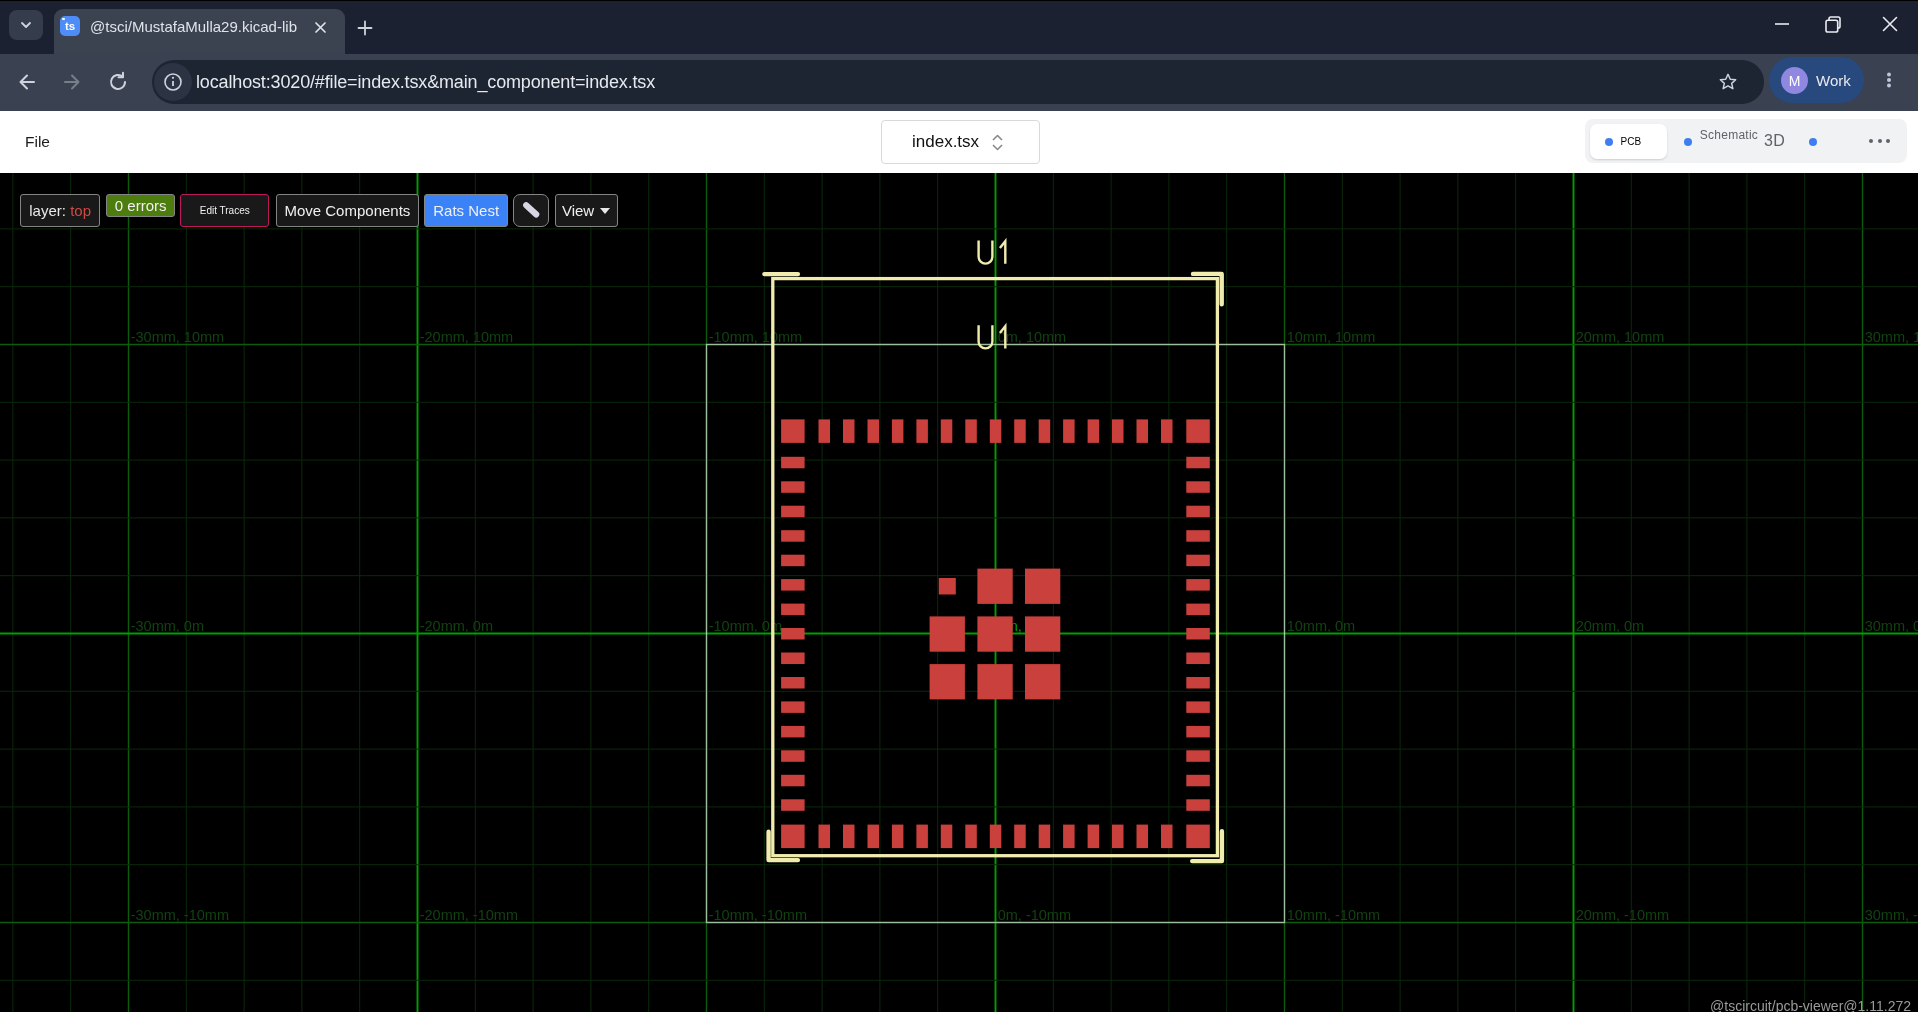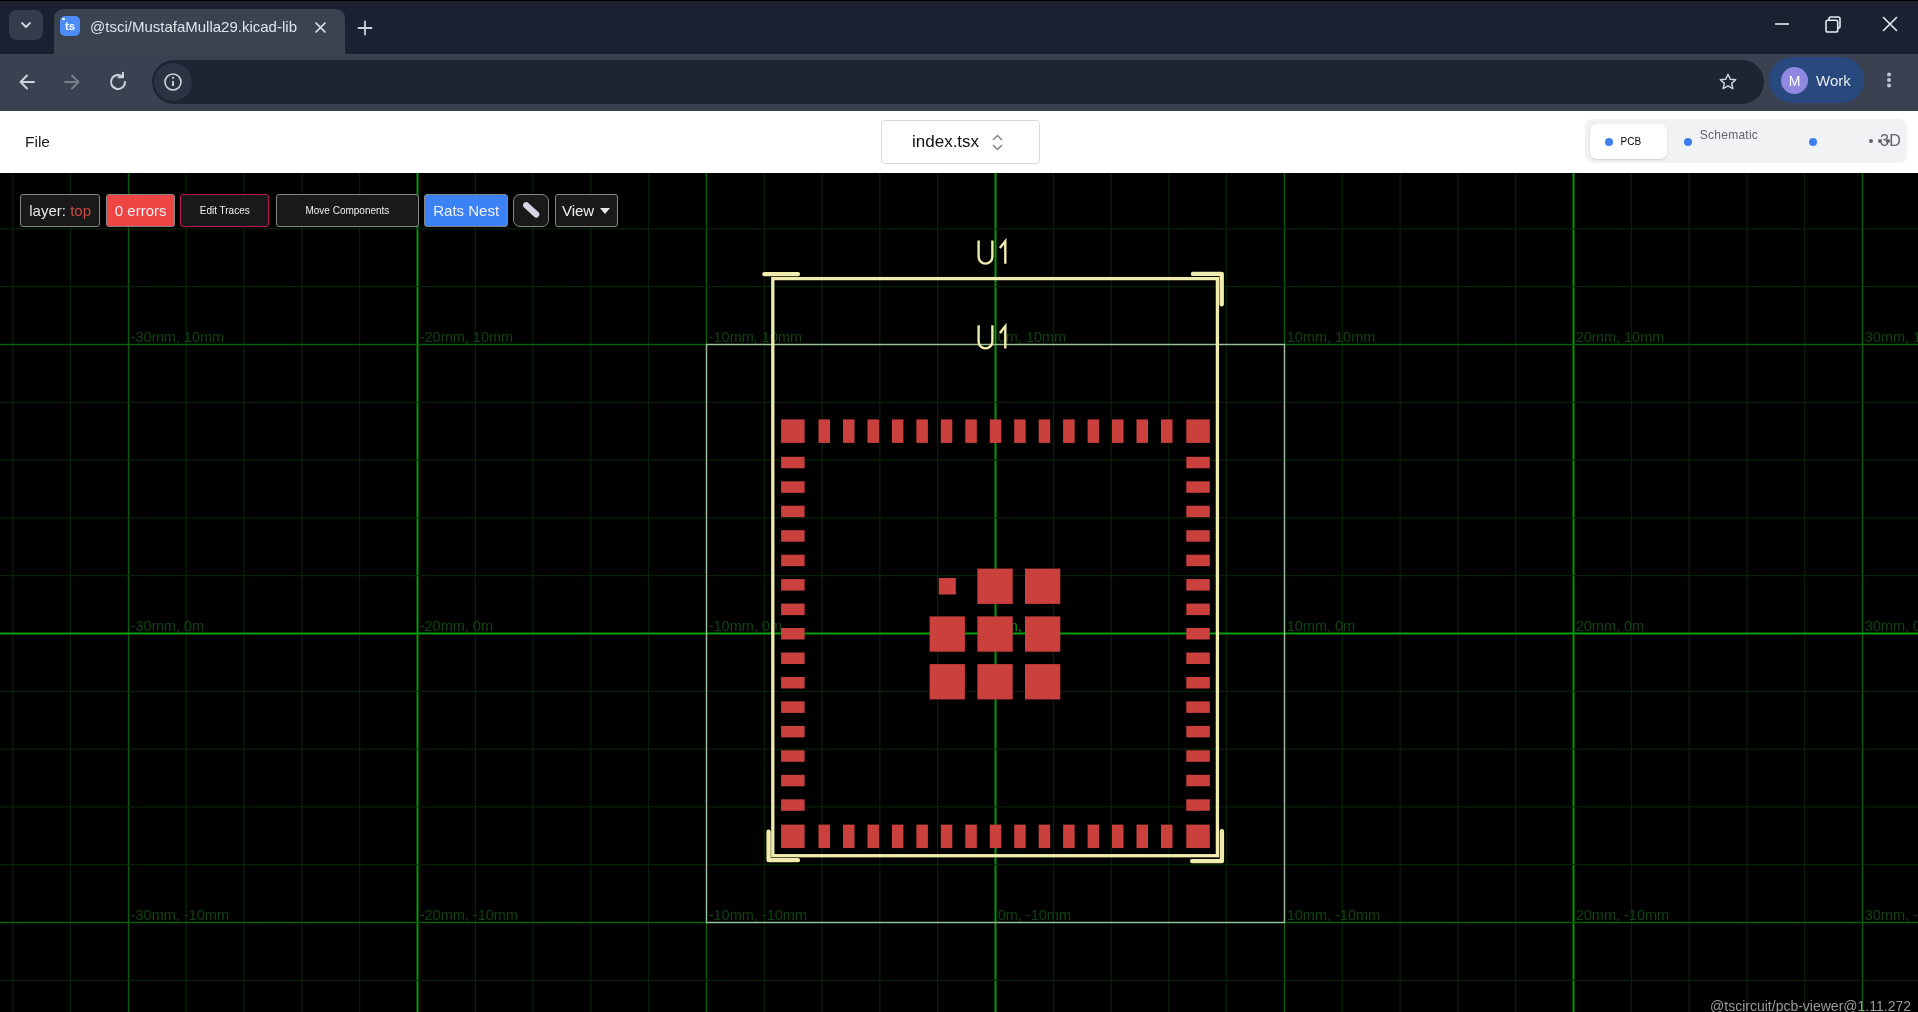--- a/index.html
+++ b/index.html
@@ -46,20 +46,21 @@
           <path d="M17 2.8 V7.3 H12.5" fill="none" stroke="#ced3dc" stroke-width="2" stroke-linecap="round" stroke-linejoin="round"></path>
         </svg></div>
   <div style="position:absolute;left:152px;top:6px;width:1612px;height:44px;border-radius:22px;background:#1d2432"></div>
   <div style="position:absolute;left:154px;top:9px;width:38px;height:38px;border-radius:19px;background:#2c3342;display:flex;align-items:center;justify-content:center">
         <svg width="20" height="20" viewBox="0 0 20 20">
           <circle cx="10" cy="10" r="8" fill="none" stroke="#ced3dc" stroke-width="1.6"></circle>
           <line x1="10" y1="9" x2="10" y2="14" stroke="#ced3dc" stroke-width="1.8"></line>
           <circle cx="10" cy="5.8" r="1.1" fill="#ced3dc"></circle>
         </svg>
       </div>
+  <div style="position:absolute;left:196px;top:0;height:57px;display:flex;align-items:center;font-size:18px;letter-spacing:-0.15px;color:#e6e9ee">localhost:3020/#file=index.tsx&amp;main_component=index.tsx</div>
   <div style="position:absolute;left:1717px;top:17px"><svg width="22" height="22" viewBox="0 0 24 24">
           <path d="M12 3.6 L14.5 9.0 L20.4 9.6 L16 13.5 L17.3 19.3 L12 16.2 L6.7 19.3 L8 13.5 L3.6 9.6 L9.5 9.0 Z" fill="none" stroke="#ced3dc" stroke-width="1.6" stroke-linejoin="round"></path>
         </svg></div>
   <div style="position:absolute;left:1769px;top:3px;width:95px;height:46px;border-radius:23px;background:#27497e"></div>
   <div style="position:absolute;left:1781px;top:13px;width:27px;height:27px;border-radius:50%;background:#8f87e0;color:#fff;font-size:14px;display:flex;align-items:center;justify-content:center">M</div>
   <div style="position:absolute;left:1816px;top:0;height:52px;display:flex;align-items:center;font-size:15px;color:#e8eaed">Work</div>
   <div style="position:absolute;left:1880px;top:17px"><svg width="18" height="18" viewBox="0 0 18 18">
           <circle cx="9" cy="3.5" r="2" fill="#bdc6da"></circle>
           <circle cx="9" cy="9" r="2" fill="#bdc6da"></circle>
           <circle cx="9" cy="14.5" r="2" fill="#bdc6da"></circle>
@@ -73,21 +74,21 @@
   <div style="position:absolute;left:991px;top:23px"><svg width="13" height="17" viewBox="0 0 13 17">
           <path d="M2 6 L6.5 1.5 L11 6 M2 11 L6.5 15.5 L11 11" fill="none" stroke="#8a8a8a" stroke-width="1.6" stroke-linejoin="round"></path>
         </svg></div>
   <div style="position:absolute;left:1585px;top:8px;width:322px;height:44px;border-radius:8px;background:#f1f2f4"></div>
   <div style="position:absolute;left:1590px;top:12.5px;width:77px;height:35px;border-radius:7px;background:#fff;box-shadow:0 1px 2px rgba(0,0,0,0.15)"></div>
   <div style="position:absolute;left:1604.5px;top:27px;width:8px;height:8px;border-radius:50%;background:#3f7ef0"></div>
   <div style="position:absolute;left:1620.5px;top:8px;height:44px;display:flex;align-items:center;font-size:10px;font-weight:normal;color:#000000">PCB</div>
   <div style="position:absolute;left:1684.4px;top:27px;width:8px;height:8px;border-radius:50%;background:#3f7ef0"></div>
   <div style="position:absolute;left:1699.8px;top:8px;height:32px;display:flex;align-items:center;font-size:12px;letter-spacing:0.25px;color:#5f6368">Schematic</div>
   <div style="position:absolute;left:1808.6px;top:27px;width:8px;height:8px;border-radius:50%;background:#3f7ef0"></div>
-  <div style="position:absolute;left:1880px;top:8px;height:44px;display:flex;align-items:center;font-size:16px;letter-spacing:0.25px;color:#5f6368">3D</div>
+  <div style="position:absolute;left:1764px;top:8px;height:44px;display:flex;align-items:center;font-size:16px;letter-spacing:0.25px;color:#5f6368">3D</div>
   <div style="position:absolute;left:1869px;top:28px;width:21px;height:5px;display:flex;justify-content:space-between">
      <div style="width:4px;height:4px;border-radius:50%;background:#5f6368"></div>
         <div style="width:4px;height:4px;border-radius:50%;background:#5f6368"></div>
         <div style="width:4px;height:4px;border-radius:50%;background:#5f6368"></div>
   </div>
 </div>
 
 <div style="position:absolute;left:0;top:173px;width:1918px;height:839px;background:#000;overflow:hidden">
   <svg width="1918" height="839" style="position:absolute;left:0;top:0;filter:blur(0.55px)">
         <line x1="12.9" y1="0" x2="12.9" y2="839" stroke="#092a09" stroke-width="1"></line>
@@ -240,23 +241,23 @@
         <path d="M 1221.9 658.2 V 688.1 H 1192.2" fill="none" stroke="#f0ecae" stroke-width="4.4" stroke-linecap="round" stroke-linejoin="round"></path>
         <path d="M 978.6 67.5 V 83.7 A 6.9 6.9 0 0 0 992.4 83.7 V 67.5" fill="none" stroke="#f0ecae" stroke-width="2.4"></path>
         <path d="M 999.9 75.1 L 1005.3 68.3 V 90.7" fill="none" stroke="#f0ecae" stroke-width="2.4"></path>
         <path d="M 978.6 152.3 V 168.5 A 6.9 6.9 0 0 0 992.4 168.5 V 152.3" fill="none" stroke="#f0ecae" stroke-width="2.4"></path>
         <path d="M 999.9 159.9 L 1005.3 153.1 V 175.5" fill="none" stroke="#f0ecae" stroke-width="2.4"></path>
       </svg>
   <div style="position:absolute;left:20.0px;top:21px;width:80.3px;height:33px;background:#191919;border:1px solid #858585;border-radius:3px;box-sizing:border-box;display:flex;align-items:center;justify-content:center;font-size:15px;color:#f0f0f0;white-space:nowrap">
         <span style="color:#e8e8e8">layer:&nbsp;</span>
         <span style="color:#cf4944">top</span>
       </div>
-      <div style="position:absolute;left:106.2px;top:21px;width:69.0px;height:33px;background:#ef4444;border:1px solid #858585;border-radius:3px;box-sizing:border-box;display:flex;align-items:center;justify-content:center;font-size:15px;color:#f0f0f0;white-space:nowrap">0 errors</div>
+      <div style="position:absolute;left:106.2px;top:21px;width:69.0px;height:23px;background:#4d7c0f;border:1px solid #858585;border-radius:3px;box-sizing:border-box;display:flex;align-items:center;justify-content:center;font-size:15px;color:#f0f0f0;white-space:nowrap">0 errors</div>
       <div style="position:absolute;left:180.1px;top:21px;width:89.3px;height:33px;background:#191919;border:1px solid #be185d;border-radius:3px;box-sizing:border-box;display:flex;align-items:center;justify-content:center;font-size:10px;color:#f0f0f0;white-space:nowrap">Edit Traces</div>
-      <div style="position:absolute;left:276.0px;top:21px;width:142.8px;height:33px;background:#191919;border:1px solid #858585;border-radius:3px;box-sizing:border-box;display:flex;align-items:center;justify-content:center;font-size:10px;color:#f0f0f0;white-space:nowrap">Move Components</div>
+      <div style="position:absolute;left:276.0px;top:21px;width:142.8px;height:33px;background:#191919;border:1px solid #858585;border-radius:3px;box-sizing:border-box;display:flex;align-items:center;justify-content:center;font-size:15px;color:#f0f0f0;white-space:nowrap">Move Components</div>
       <div style="position:absolute;left:423.8px;top:21px;width:84.7px;height:33px;background:#3b82f6;border:1px solid #858585;border-radius:3px;box-sizing:border-box;display:flex;align-items:center;justify-content:center;font-size:15px;color:#f0f0f0;white-space:nowrap">Rats Nest</div>
       <div style="position:absolute;left:513.1px;top:21px;width:36.2px;height:33px;background:#191919;border:1px solid #858585;border-radius:7px;box-sizing:border-box;display:flex;align-items:center;justify-content:center;font-size:15px;color:#f0f0f0;white-space:nowrap">
         <svg width="34" height="33" viewBox="0 0 34 33" style="vertical-align:middle">
           <line x1="12.2" y1="11.2" x2="22.2" y2="20.4" stroke="#d8d6e4" stroke-width="6.2" stroke-linecap="round"></line>
         </svg>
       </div>
       <div style="position:absolute;left:554.5px;top:21px;width:63.1px;height:33px;background:#191919;border:1px solid #858585;border-radius:3px;box-sizing:border-box;display:flex;align-items:center;justify-content:center;font-size:15px;color:#f0f0f0;white-space:nowrap">View <span style="display:inline-block;width:0;height:0;border-left:5px solid transparent;border-right:5px solid transparent;border-top:6px solid #e8e8e8;margin-left:6px"></span></div>
   <div style="position:absolute;right:7px;bottom:-2px;font-size:14px;color:#9a9a9a">@tscircuit/pcb-viewer@1.11.272</div>
 </div>
 </div>

